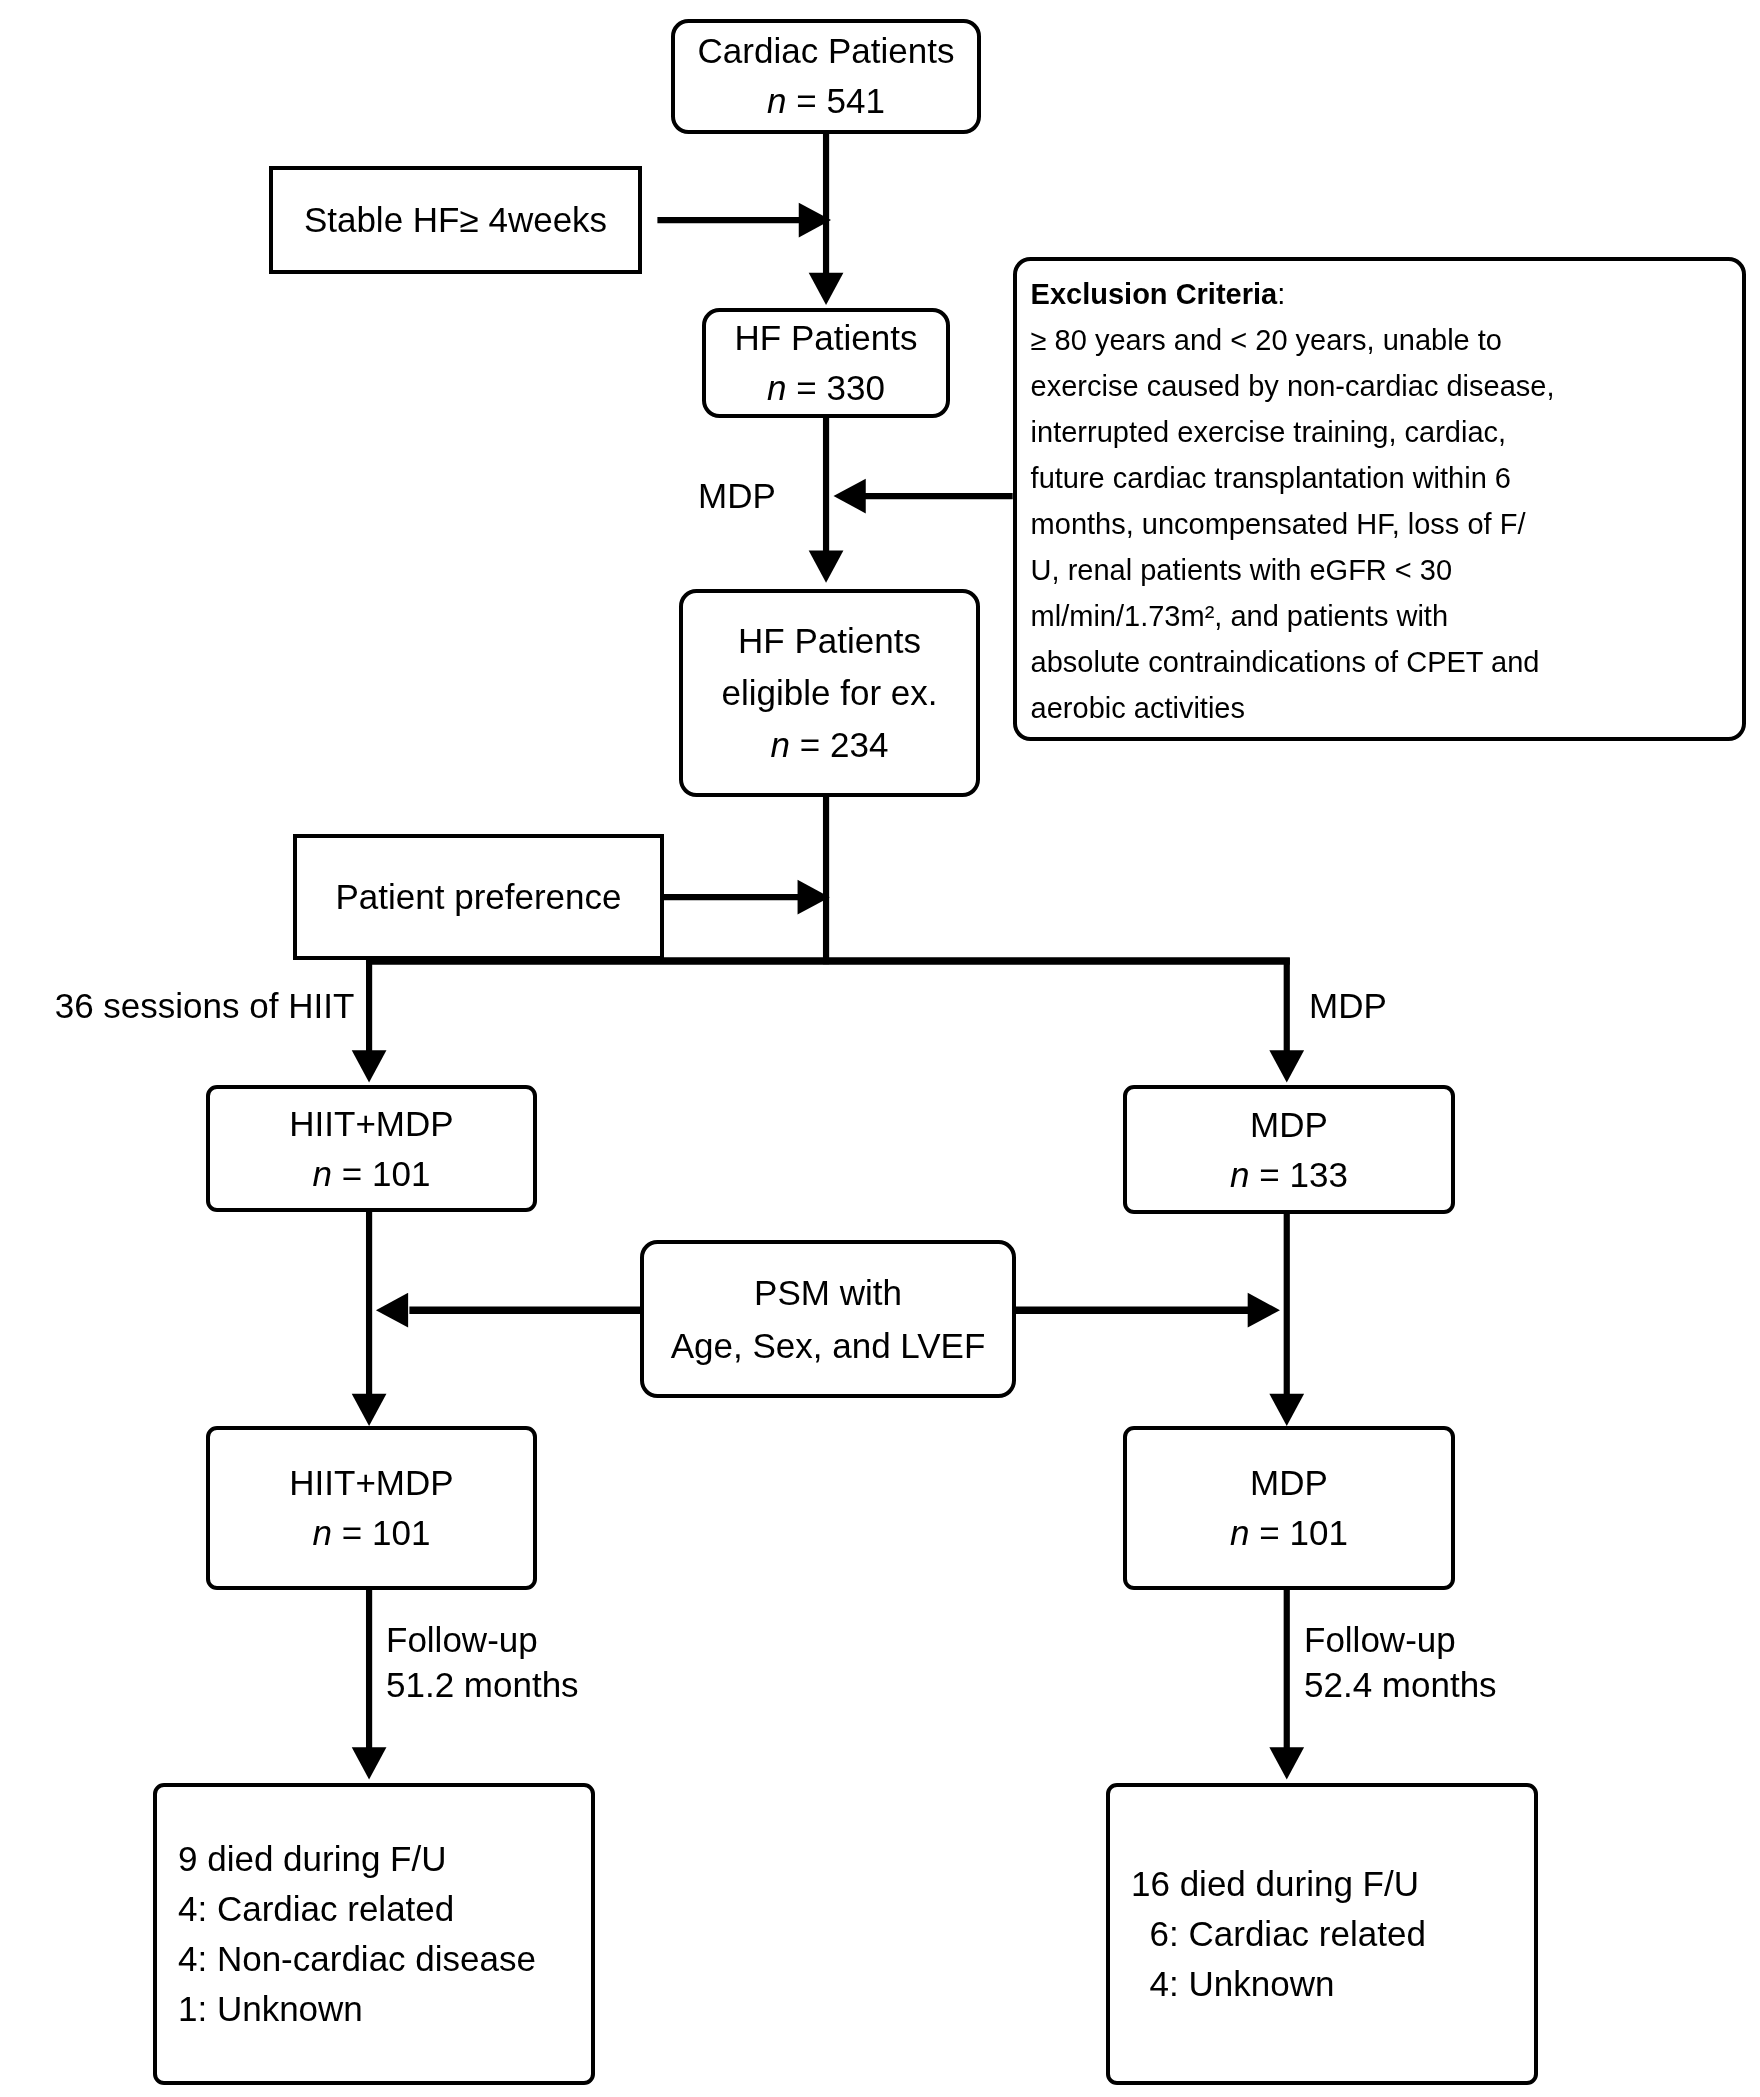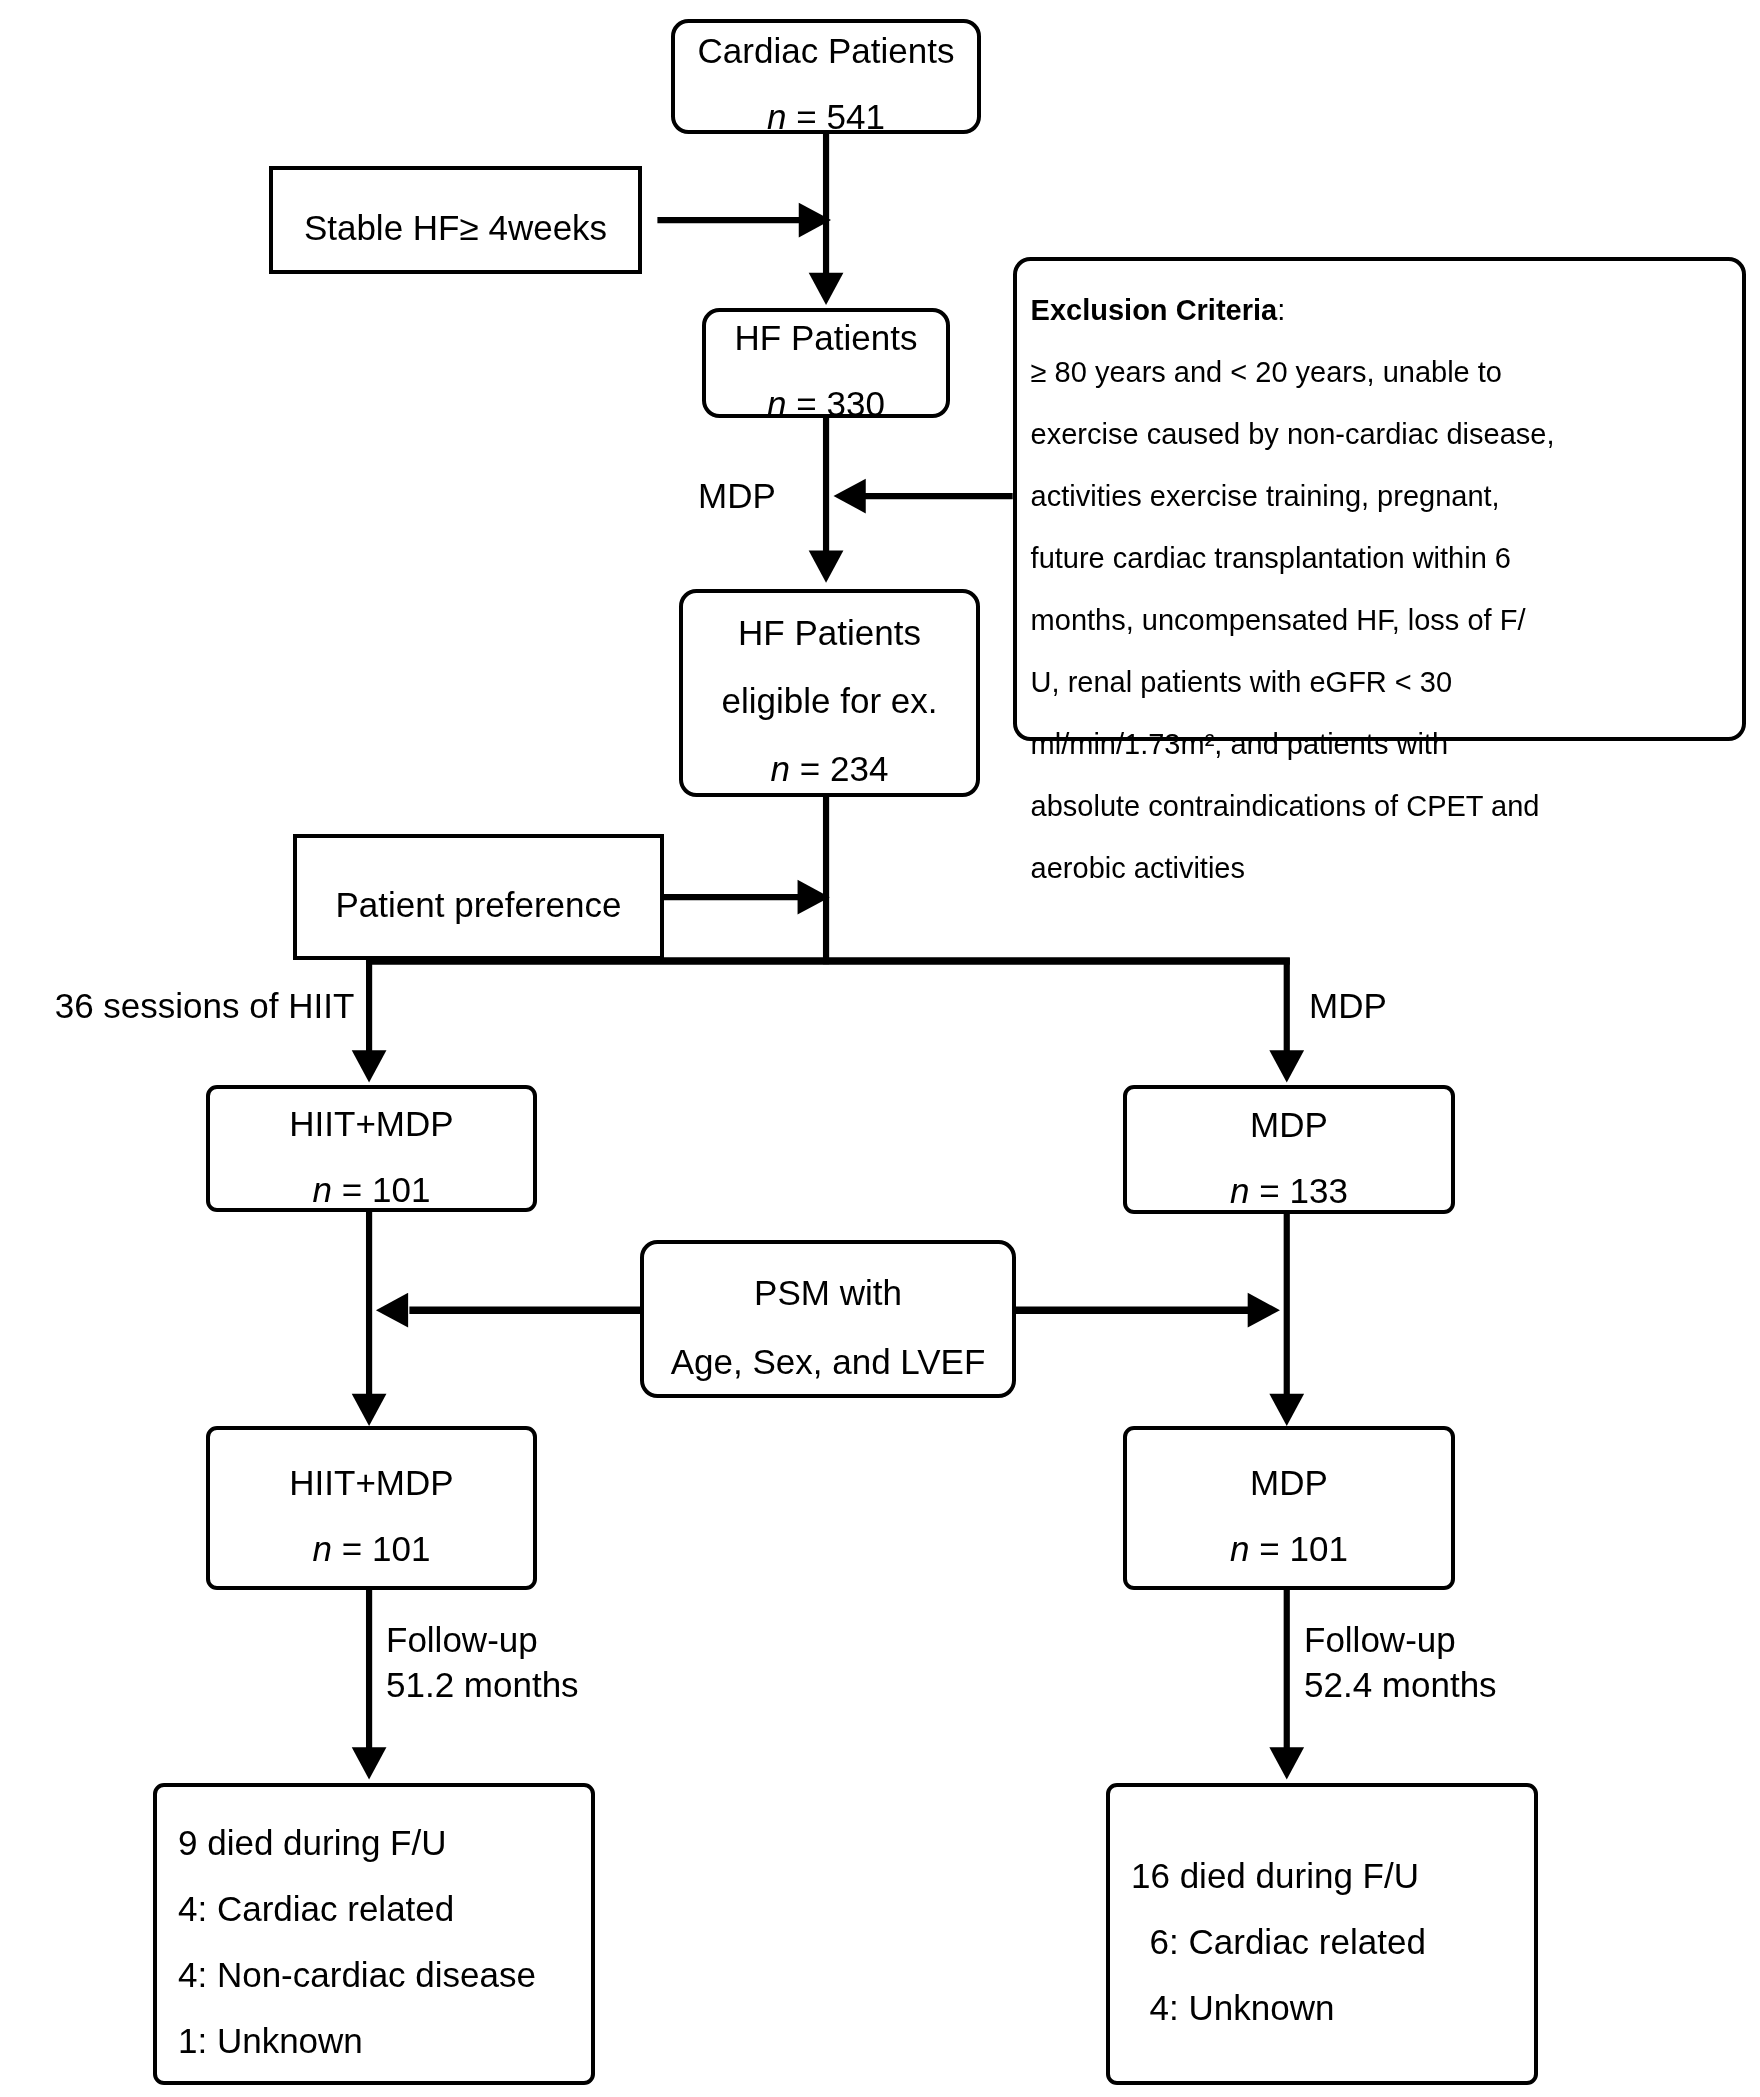--- a/index.html
+++ b/index.html
@@ -20,21 +20,21 @@
     display:flex;
     flex-direction:column;
     justify-content:center;
     align-items:center;
     text-align:center;
     font-size:35px;
     line-height:50px;
   }
   .round{border-radius:17.4px;}
   .round-sm{border-radius:11px;}
-  .node .ln{white-space:nowrap;margin-top:16px;}
+  .node .ln{white-space:nowrap;}
   .node i{font-style:italic;}
   .sidelabel{
     position:absolute;
     font-size:35px;
     line-height:45px;
     white-space:nowrap;
   }
   .exclusion{
     justify-content:flex-start;
     align-items:flex-start;
@@ -108,21 +108,21 @@
 
   <div class="node round" style="left:702px;top:308px;width:248px;height:110px">
     <div class="ln">HF Patients</div>
     <div class="ln"><i>n</i><span> = 330</span></div>
   </div>
 
   <div class="node round exclusion" style="left:1013px;top:257px;width:733px;height:484px">
     <div class="ln"><span class="hd">Exclusion Criteria</span><span>:</span></div>
     <div class="ln">≥ 80 years and &lt; 20 years, unable to</div>
     <div class="ln">exercise caused by non-cardiac disease,</div>
-    <div class="ln">activities exercise training,  pregnant,</div>
+    <div class="ln">interrupted exercise training,  cardiac,</div>
     <div class="ln">future cardiac transplantation within 6</div>
     <div class="ln">months, uncompensated HF, loss of F/</div>
     <div class="ln">U, renal patients with eGFR &lt; 30</div>
     <div class="ln">ml/min/1.73m², and patients with</div>
     <div class="ln">absolute contraindications of CPET and</div>
     <div class="ln">aerobic activities</div>
   </div>
 
   <div class="node round eligible" style="left:679px;top:589px;width:301px;height:208px">
     <div class="ln">HF Patients</div>

